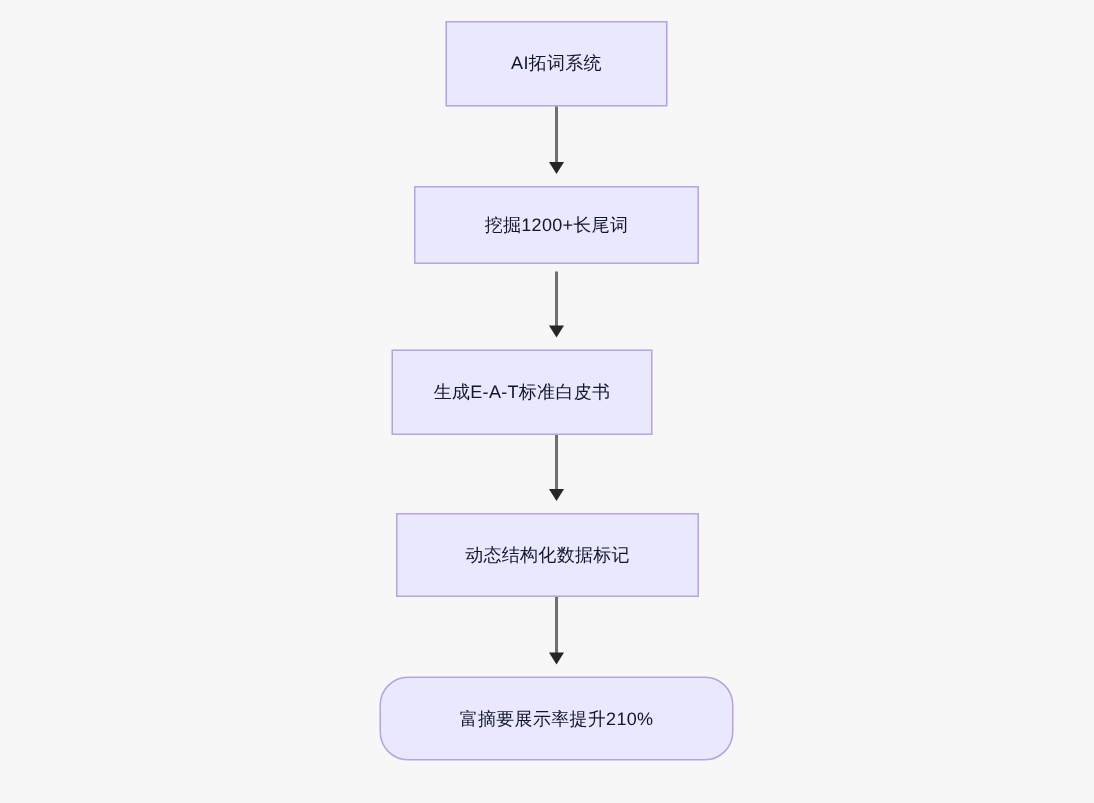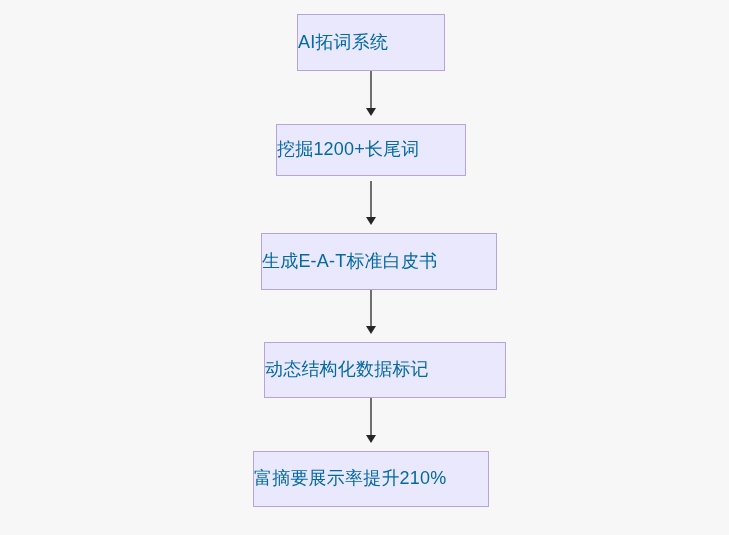--- a/index.html
+++ b/index.html
@@ -18,23 +18,23 @@
     width: 729px;
     height: 535px;
   }
   .node {
     position: absolute;
     box-sizing: border-box;
     background: #e9e8fd;
     border: 1.6px solid #b8a2e0;
     display: flex;
     align-items: center;
-    justify-content: flex-start;
-    color: #0369a1;
-    font-size: 18px;
+    justify-content: center;
+    color: #0f172a;
+    font-size: 12px;
     line-height: 1.2;
     letter-spacing: 0.2px;
     white-space: nowrap;
     user-select: none;
   }
   .node-label {
     display: block;
     text-align: center;
   }
   .edge {
@@ -65,29 +65,29 @@
 <div id="flowchart">
 
   <div class="node" id="node-n1" style="left: 297px; top: 14px; width: 148px; height: 57px;">
     <span class="node-label">AI拓词系统</span>
   </div>
 
   <div class="node" id="node-n2" style="left: 276px; top: 124px; width: 190px; height: 52px;">
     <span class="node-label">挖掘1200+长尾词</span>
   </div>
 
-  <div class="node" id="node-n3" style="left: 261px; top: 233px; width: 236px; height: 57px;">
+  <div class="node" id="node-n3" style="left: 261px; top: 233px; width: 174px; height: 57px;">
     <span class="node-label">生成E-A-T标准白皮书</span>
   </div>
 
-  <div class="node" id="node-n4" style="left: 264px; top: 342px; width: 242px; height: 56px;">
+  <div class="node" id="node-n4" style="left: 264px; top: 342px; width: 202px; height: 56px;">
     <span class="node-label">动态结构化数据标记</span>
   </div>
 
-  <div class="node" id="node-n5" style="left: 253px; top: 451px; width: 236px; height: 56px;">
+  <div class="node" id="node-n5" style="left: 253px; top: 451px; width: 236px; height: 56px; border-radius: 19px;">
     <span class="node-label">富摘要展示率提升210%</span>
   </div>
 
   <div class="edge" id="edge-e1" style="left: 370px; top: 71px;">
     <div class="edge-line" style="height: 38px;"></div>
     <div class="edge-head" style="top: 37px;"></div>
   </div>
 
   <div class="edge" id="edge-e2" style="left: 370px; top: 181px;">
     <div class="edge-line" style="height: 37px;"></div>

